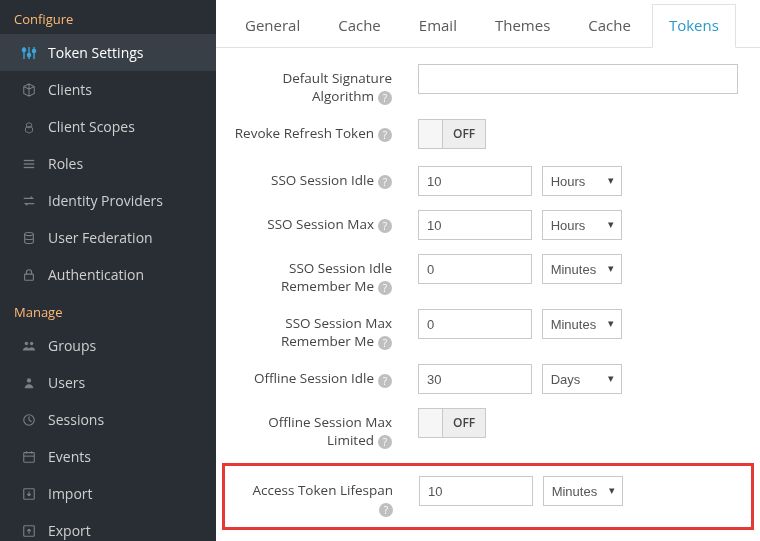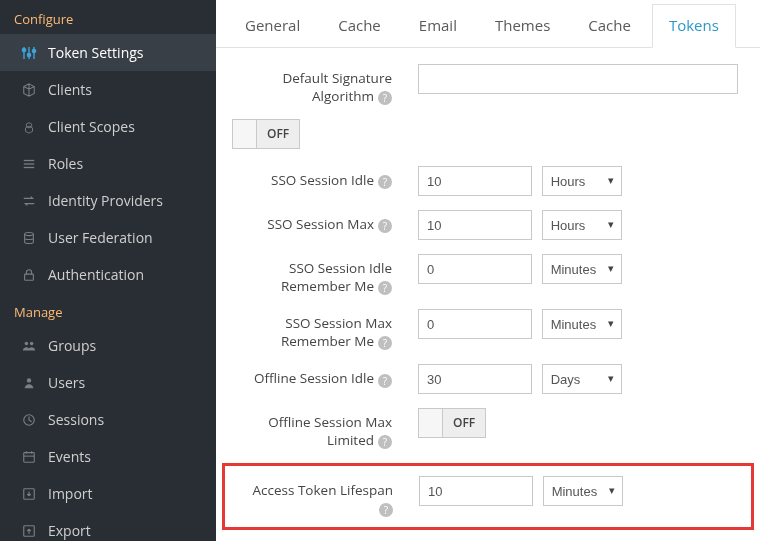--- a/index.html
+++ b/index.html
@@ -340,20 +340,21 @@
     <div class="form-area">
 
       <div class="form-row">
         <div class="form-label"><span>Default Signature Algorithm</span><span class="help">?</span></div>
         <div class="form-ctrl">
           <input class="txt wide" value="" style="">
         </div>
       </div>
 
       <div class="form-row">
+        <div class="form-label"><span>Revoke Refresh Token</span><span class="help">?</span></div>
         <div class="form-ctrl">
           <div class="toggle">
             <div class="toggle-seg"></div>
             <div class="toggle-label">OFF</div>
           </div>
         </div>
       </div>
 
       <div class="form-row">
         <div class="form-label"><span>SSO Session Idle</span><span class="help">?</span></div>

